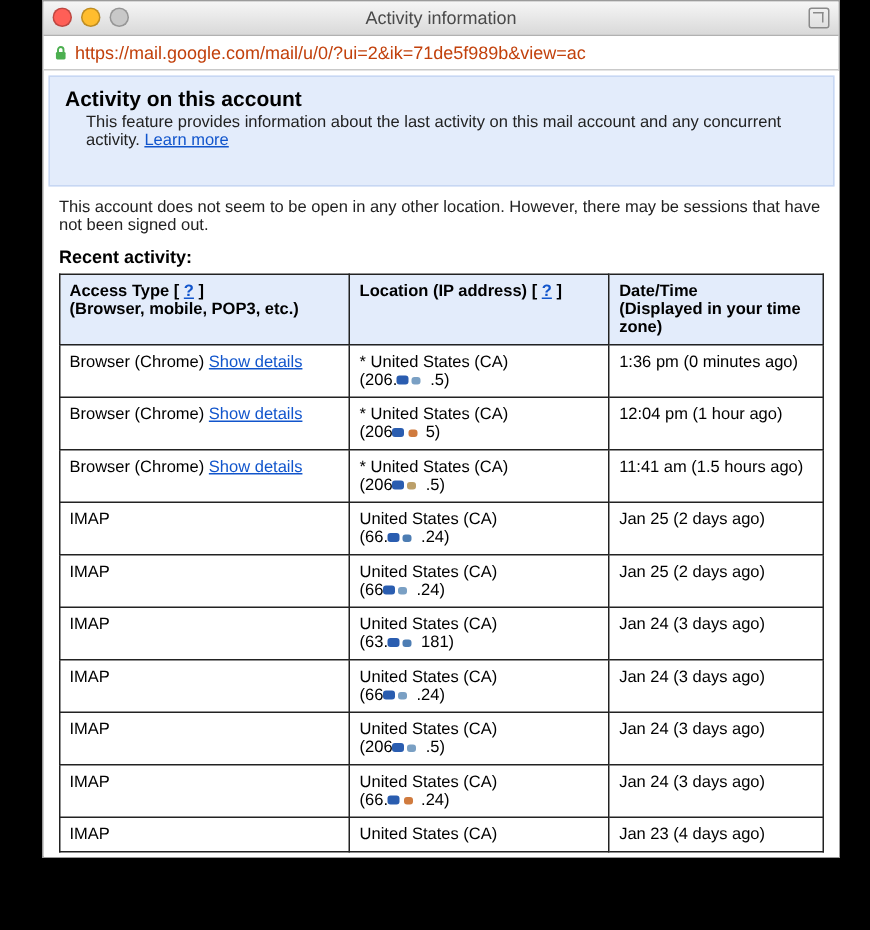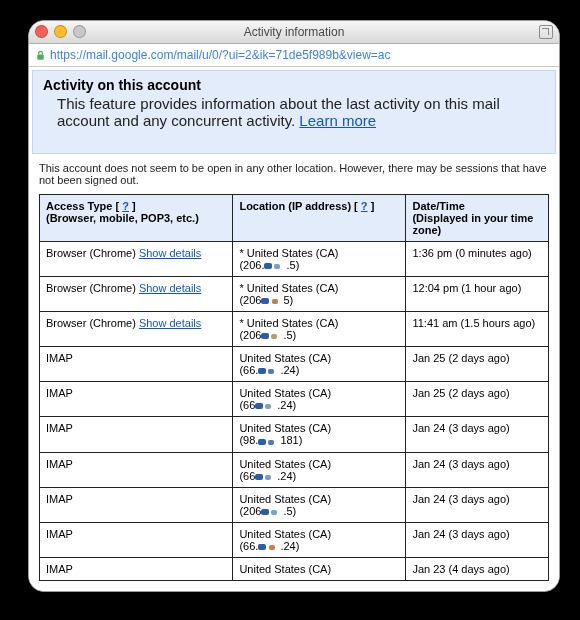--- a/index.html
+++ b/index.html
@@ -1,33 +1,33 @@
 <!DOCTYPE html>
 <html><head>
 <meta charset="utf-8">
 <style>
   html,body{margin:0;padding:0;background:#000;font-family:"Helvetica Neue",Arial,sans-serif;font-size:12px;color:#000;}
   .stage{width:580px;height:620px;background:#000;position:relative;}
-  .window{position:absolute;left:28px;top:20px;width:530px;height:570px;background:#fff;border:1px solid #9b9b9b;border-radius:16px;box-shadow:0 10px 30px rgba(0,0,0,0.6);overflow:hidden;}
+  .window{position:absolute;left:28px;top:0;width:530px;height:570px;background:#fff;border:1px solid #9b9b9b;border-radius:0;box-shadow:0 10px 30px rgba(0,0,0,0.6);overflow:hidden;}
   .titlebar{height:22px;background:linear-gradient(#f6f6f6,#d9d9d9);border-bottom:1px solid #b1b1b1;position:relative;text-align:center;line-height:22px;font-size:12px;color:#4a4a4a;}
   .tl-btns{position:absolute;left:6px;top:4px;display:flex;gap:6px;}
   .tl-btn{width:11px;height:11px;border-radius:50%;border:1px solid rgba(0,0,0,0.25);}
   .tl-red{background:#ff5f57;}
   .tl-yel{background:#ffbd2e;}
   .tl-grn{background:#c8c8c8;}
   .popout{position:absolute;right:6px;top:4px;width:12px;height:12px;border:1px solid #8a8a8a;border-radius:2px;}
   .popout::after{content:"";position:absolute;left:2px;top:2px;width:6px;height:6px;border-top:1px solid #8a8a8a;border-right:1px solid #8a8a8a;}
   .urlbar{height:22px;border-bottom:1px solid #c9c9c9;display:flex;align-items:center;padding:0 6px;background:#fff;}
   .lock{width:11px;height:11px;margin-right:4px;}
   .lock svg{display:block;}
-  .url{color:#3b82f6;font-size:12px;white-space:nowrap;overflow:hidden;}
+  .url{color:#c2410c;font-size:12px;white-space:nowrap;overflow:hidden;}
   .body{height:calc(100% - 44px);overflow:auto;background:#fff;}
   .banner{background:#e3ecfb;border:1px solid #c7d7f3;margin:3px;padding:6px 10px 24px 10px;}
   .banner h1{margin:0 0 2px 0;font-size:14px;font-weight:bold;}
-  .banner p{margin:0 0 0 14px;font-size:15px;color:#222;}
+  .banner p{margin:0 0 0 14px;font-size:11px;color:#222;}
   a.lk{color:#1155cc;text-decoration:underline;cursor:pointer;}
   .note{margin:8px 10px 8px 10px;font-size:11px;color:#222;}
   .btn{display:inline-block;margin:0 0 10px 10px;padding:3px 10px;font-size:11px;background:linear-gradient(#fdfdfd,#ececec);border:1px solid #b8b8b8;border-radius:3px;cursor:pointer;}
   .sect{margin:4px 10px 2px 10px;font-size:12px;font-weight:bold;}
   table{border-collapse:collapse;margin:4px 27px 0 10px;width:calc(100% - 20px);font-size:11px;}
   th,td{border:1px solid #222;padding:5px 6px;text-align:left;vertical-align:top;}
   thead th{background:#e3ecfb;font-weight:bold;}
   th .sub{font-weight:bold;display:block;}
   .q{color:#1155cc;text-decoration:underline;}
   .col-a{width:38%;}
@@ -78,20 +78,21 @@
       <div class="banner">
         <h1>Activity on this account</h1>
         <p>
           <span>This feature provides information about the last activity on this mail account and any concurrent activity. </span><a class="lk">Learn more</a>
         </p>
       </div>
 
       <div class="note">This account does not seem to be open in any other location. However, there may be sessions that have not been signed out.</div>
 
 
+      <div class="sect">Recent activity:</div>
 
       <table>
         <colgroup>
             <col class="col-a">
             <col class="col-b">
             <col class="col-c">
           </colgroup>
         <thead>
           <tr>
             <th>
@@ -147,21 +148,21 @@
               <td>
                 <div>United States (CA)</div>
                 <div><span>(66</span><span class="ob v1"></span><span>.24)</span></div>
               </td>
               <td>Jan 25 (2 days ago)</td>
             </tr>
             <tr>
               <td><span>IMAP</span></td>
               <td>
                 <div>United States (CA)</div>
-                <div><span>(98.</span><span class="ob v4"></span><span>181)</span></div>
+                <div><span>(63.</span><span class="ob v4"></span><span>181)</span></div>
               </td>
               <td>Jan 24 (3 days ago)</td>
             </tr>
             <tr>
               <td><span>IMAP</span></td>
               <td>
                 <div>United States (CA)</div>
                 <div><span>(66</span><span class="ob v1"></span><span>.24)</span></div>
               </td>
               <td>Jan 24 (3 days ago)</td>

